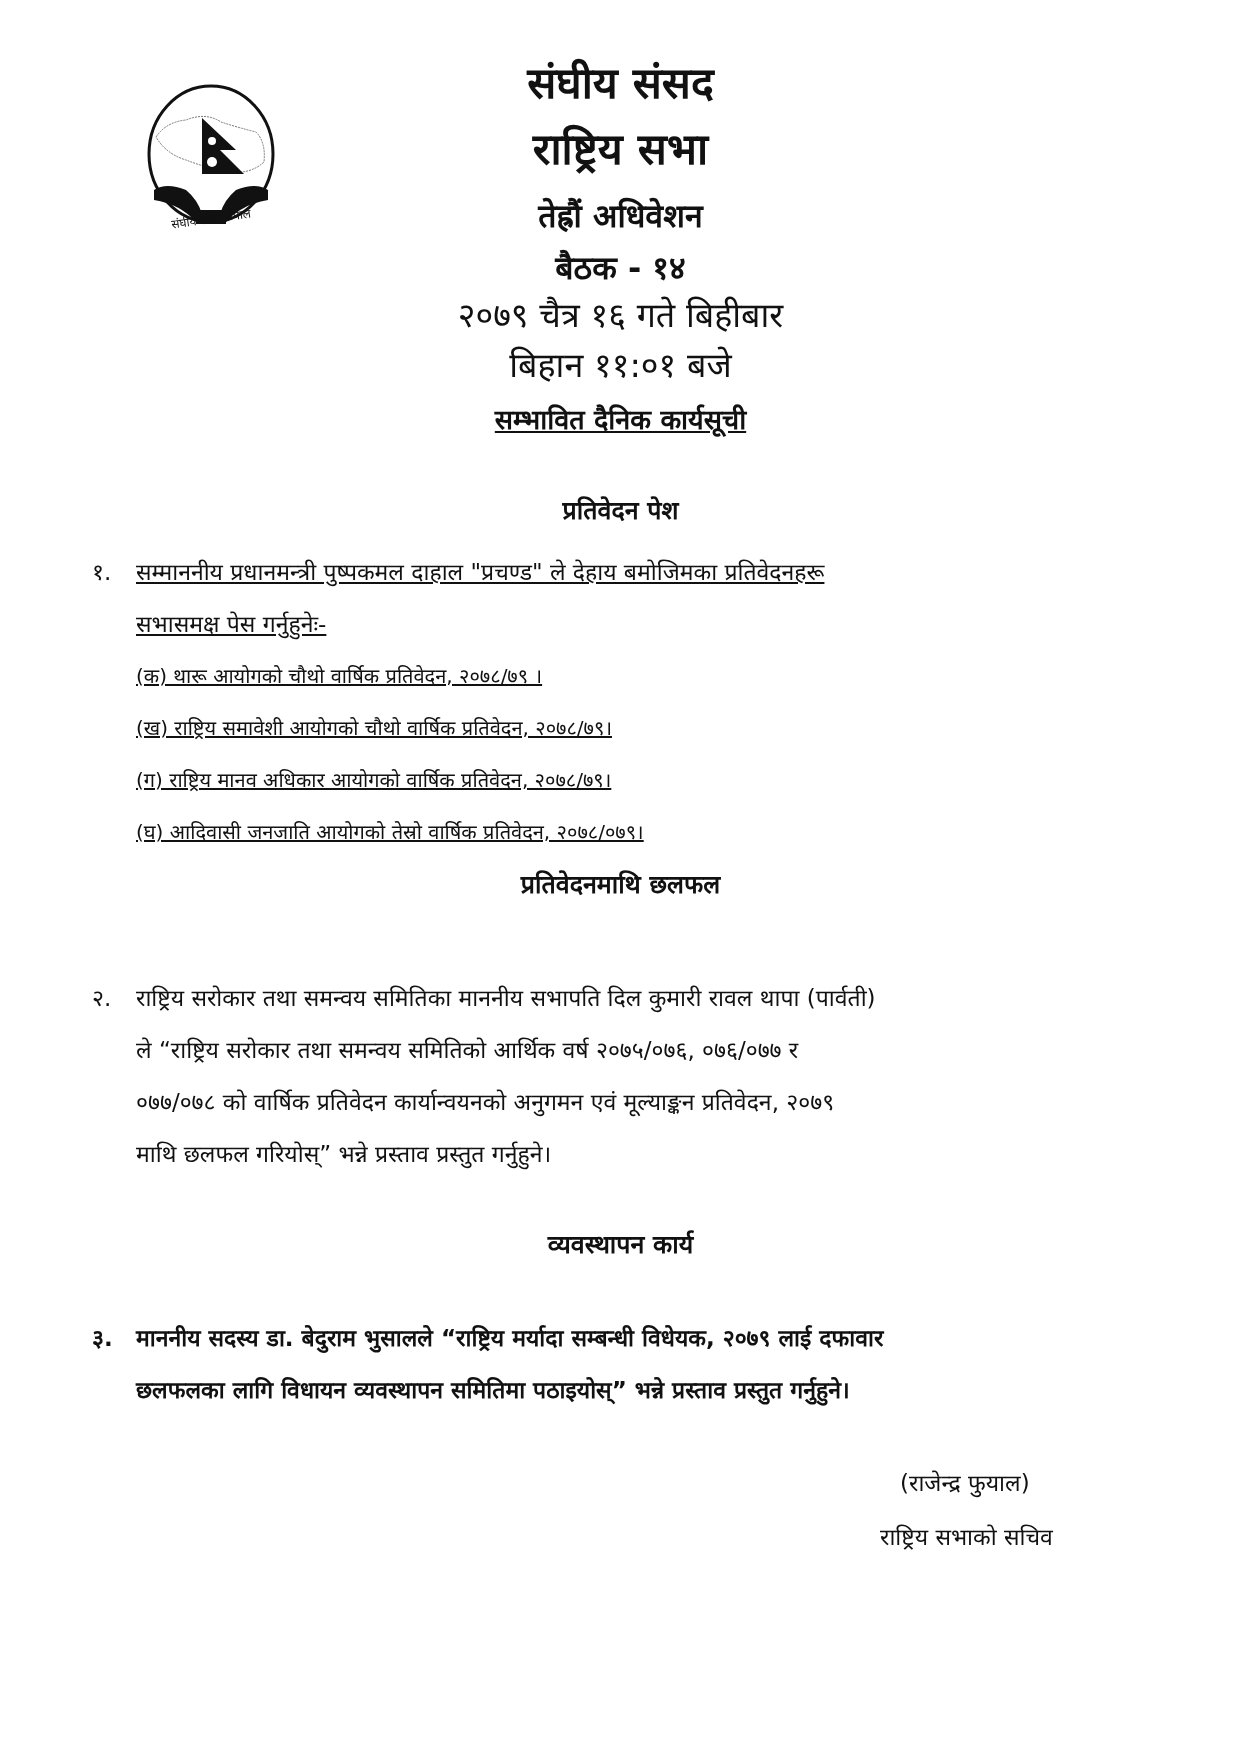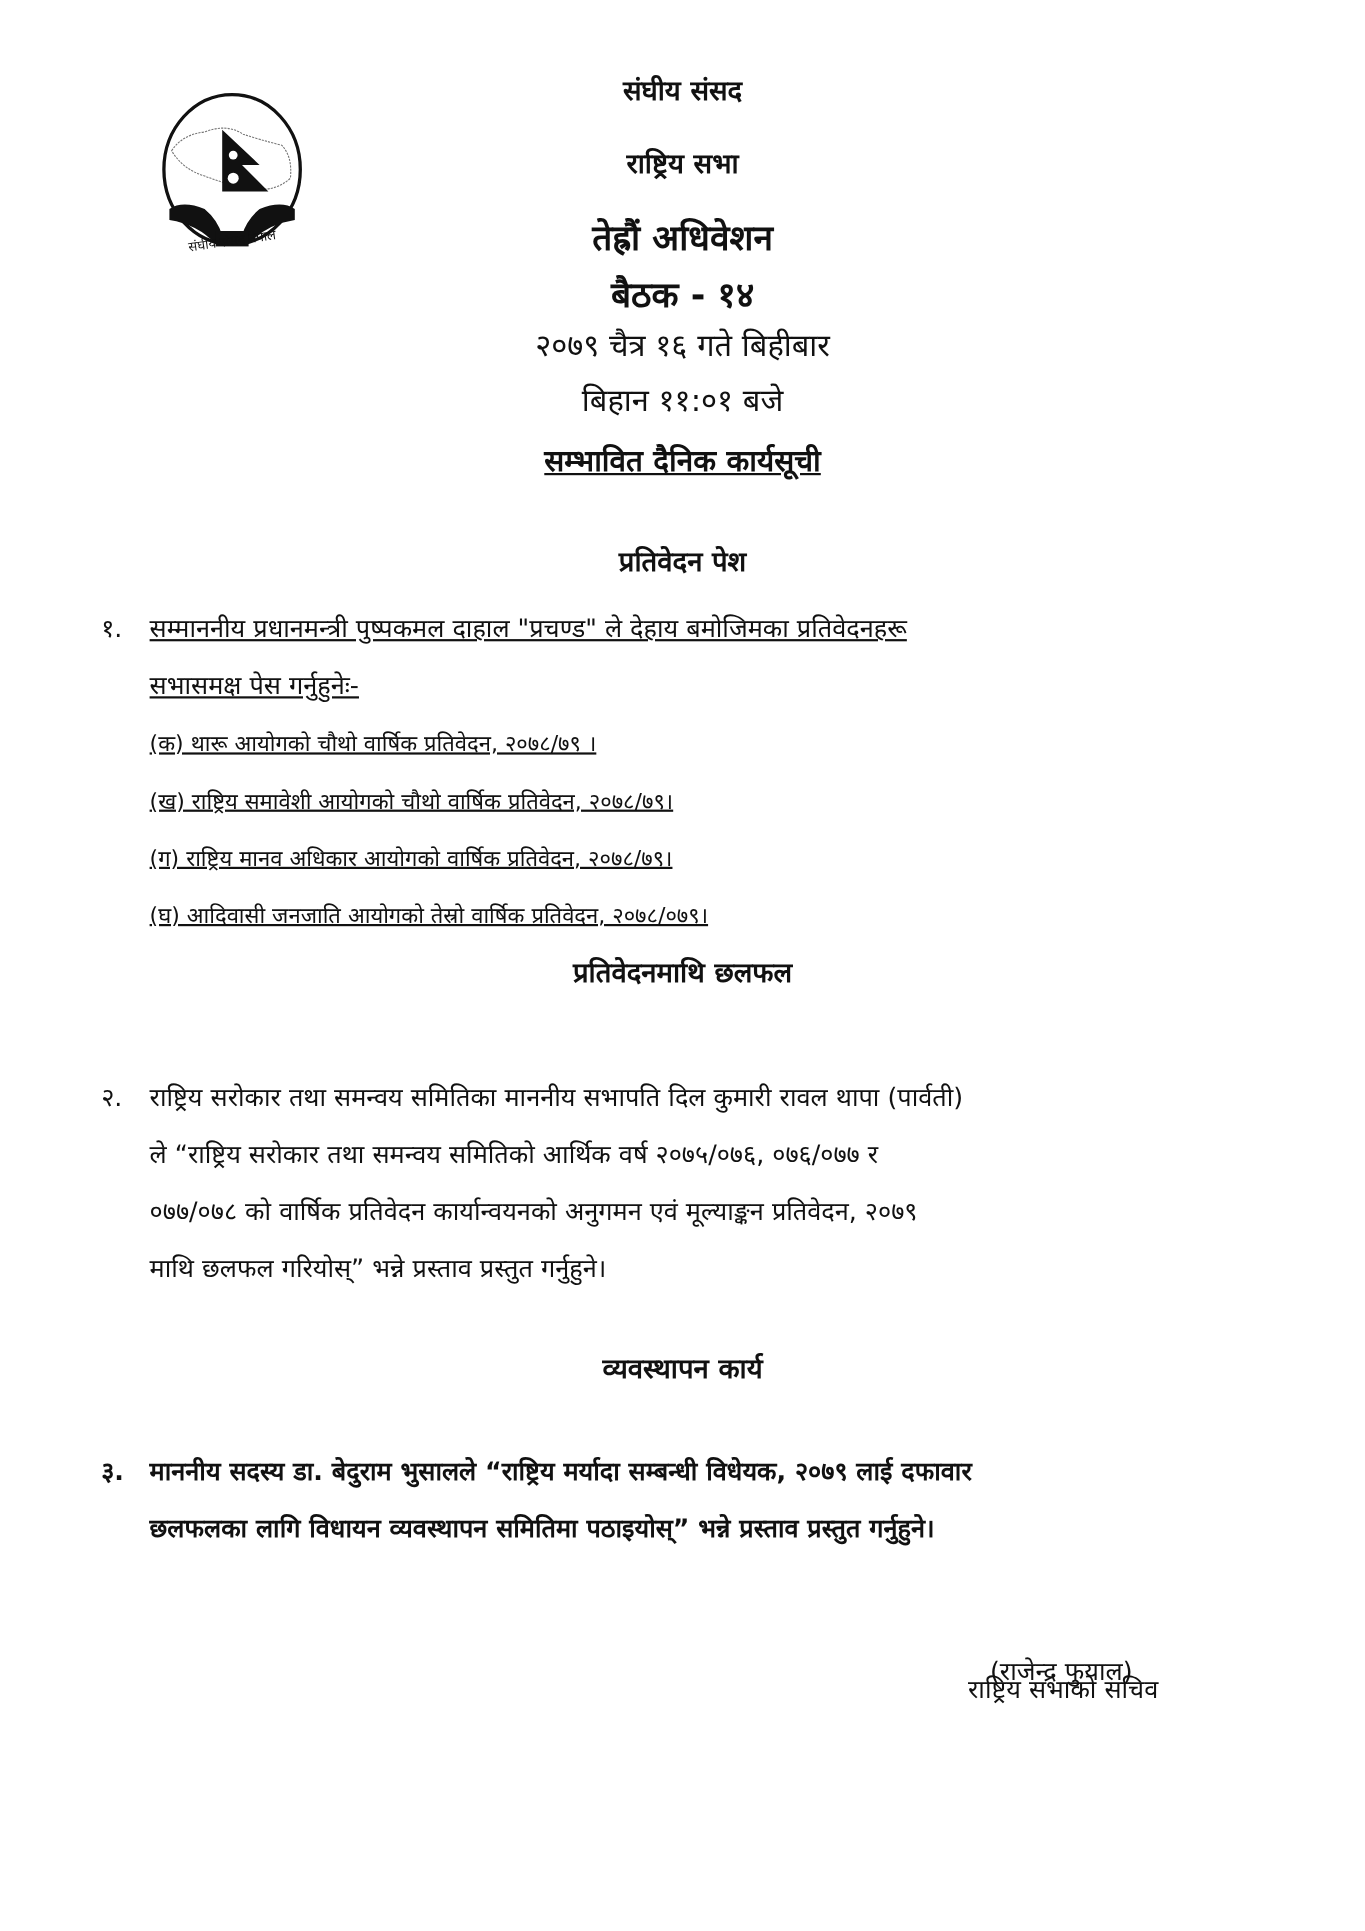--- a/index.html
+++ b/index.html
@@ -4,23 +4,23 @@
   <style>
     html, body { margin: 0; padding: 0; background: #ffffff; }
     body {
       width: 1241px; height: 1755px; position: relative; overflow: hidden;
       color: #111111;
       font-family: "DejaVu Sans", "Liberation Sans", sans-serif;
     }
     .page { position: absolute; left: 0; top: 0; width: 1241px; height: 1755px; }
     .logo { position: absolute; left: 136px; top: 82px; width: 150px; height: 165px; }
     .center { position: absolute; left: 300px; width: 641px; text-align: center; }
-    .h-title { font-weight: bold; font-size: 25px; line-height: 42px; }
+    .h-title { font-weight: bold; font-size: 43px; line-height: 42px; }
     .h-sub { font-weight: bold; font-size: 32px; line-height: 36px; }
-    .h-meta { font-size: 28px; line-height: 34px; }
+    .h-meta { font-size: 34px; line-height: 34px; }
     .h-agenda { font-weight: bold; font-size: 27px; text-decoration: underline; line-height: 36px; }
     .sec-head { font-weight: bold; font-size: 25px; line-height: 34px; }
     .para { position: absolute; left: 92px; width: 1050px; font-size: 23px; line-height: 52px; text-align: justify; }
     .para .num { display: inline-block; width: 44px; }
     .para .cont { padding-left: 44px; }
     .sub-item { padding-left: 44px; font-size: 20px; line-height: 52px; }
     .sig { position: absolute; font-size: 23px; line-height: 34px; }
   </style>
 </head>
 <body>
@@ -66,16 +66,16 @@
     <div class="cont">०७७/०७८ को वार्षिक प्रतिवेदन कार्यान्वयनको अनुगमन एवं मूल्याङ्कन प्रतिवेदन, २०७९</div>
     <div class="cont">माथि छलफल गरियोस्” भन्ने प्रस्ताव प्रस्तुत गर्नुहुने।</div>
   </div>
 
   <div class="center sec-head" style="top:1228px;">व्यवस्थापन कार्य</div>
   <div class="para" style="top:1312px;font-weight:bold;">
     <div><span class="num">३.</span><span>माननीय सदस्य डा. बेदुराम भुसालले “राष्ट्रिय मर्यादा सम्बन्धी विधेयक, २०७९ लाई दफावार</span></div>
     <div class="cont">छलफलका लागि विधायन व्यवस्थापन समितिमा पठाइयोस्” भन्ने प्रस्ताव प्रस्तुत गर्नुहुने।</div>
   </div>
 
-  <div class="sig" style="left:900px; top:1466px;margin-top:37px;">(राजेन्द्र फुयाल)</div>
+  <div class="sig" style="left:900px; top:1466px;">(राजेन्द्र फुयाल)</div>
   <div class="sig" style="left:880px; top:1520px;">राष्ट्रिय सभाको सचिव</div>
 
 </div>
 
 </body></html>

